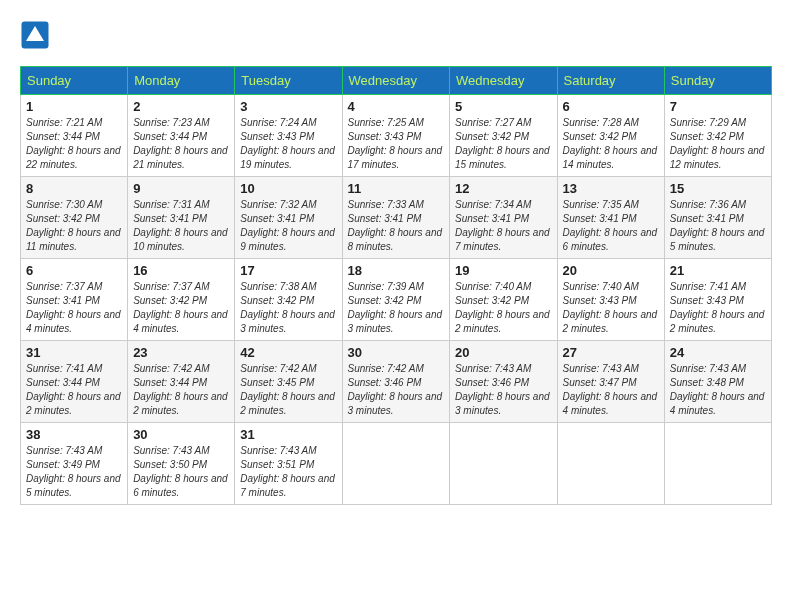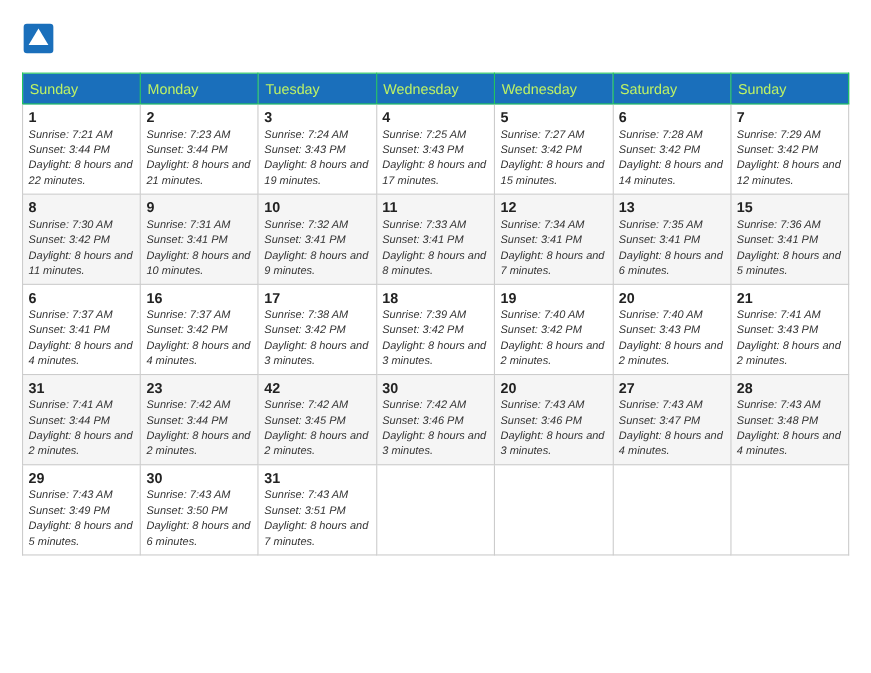--- a/index.html
+++ b/index.html
@@ -337,31 +337,31 @@
       </td>
         <td>
         <span class="day-num">27</span>
         <div class="day-info">
           Sunrise: 7:43 AM<br>
           Sunset: 3:47 PM<br>
           Daylight: 8 hours and 4 minutes.
         </div>
       </td>
         <td>
-        <span class="day-num">28</span>
+        <span class="day-num">24</span>
         <div class="day-info">
           Sunrise: 7:43 AM<br>
           Sunset: 3:48 PM<br>
           Daylight: 8 hours and 4 minutes.
         </div>
       </td>
       </tr>
       <tr>
         <td>
-        <span class="day-num">29</span>
+        <span class="day-num">38</span>
         <div class="day-info">
           Sunrise: 7:43 AM<br>
           Sunset: 3:49 PM<br>
           Daylight: 8 hours and 5 minutes.
         </div>
       </td>
         <td>
         <span class="day-num">30</span>
         <div class="day-info">
           Sunrise: 7:43 AM<br>

